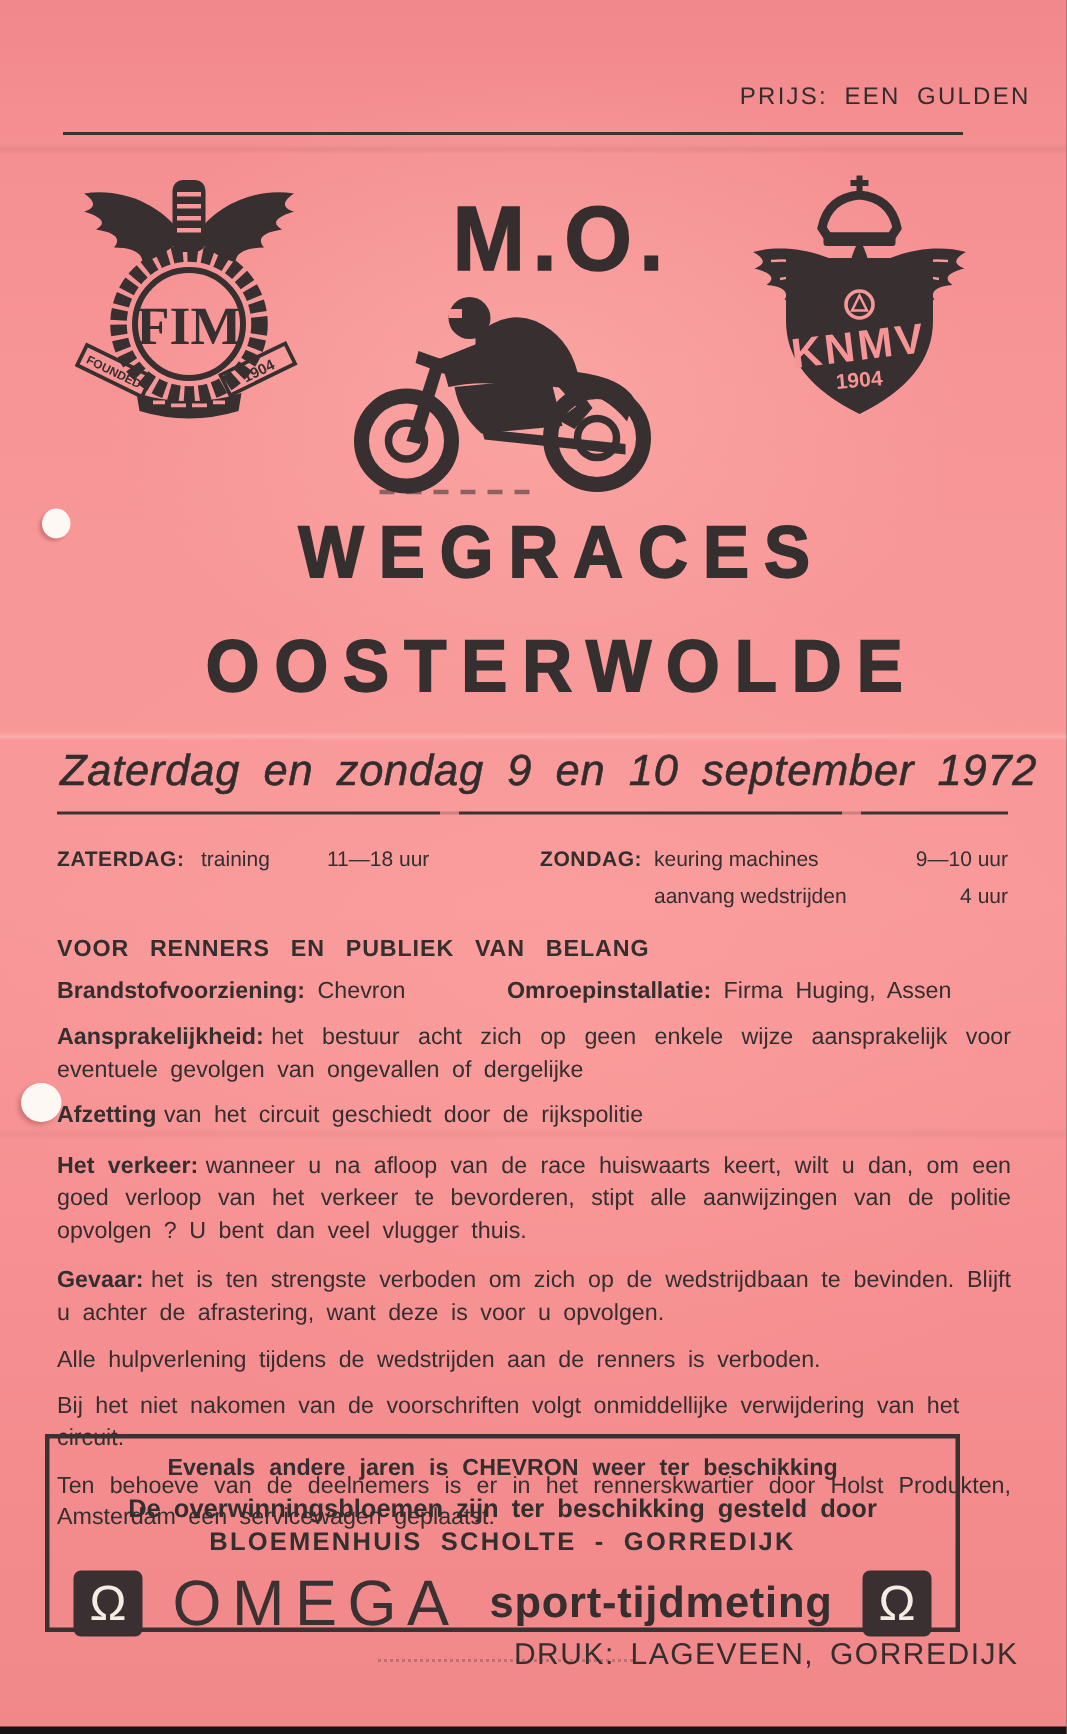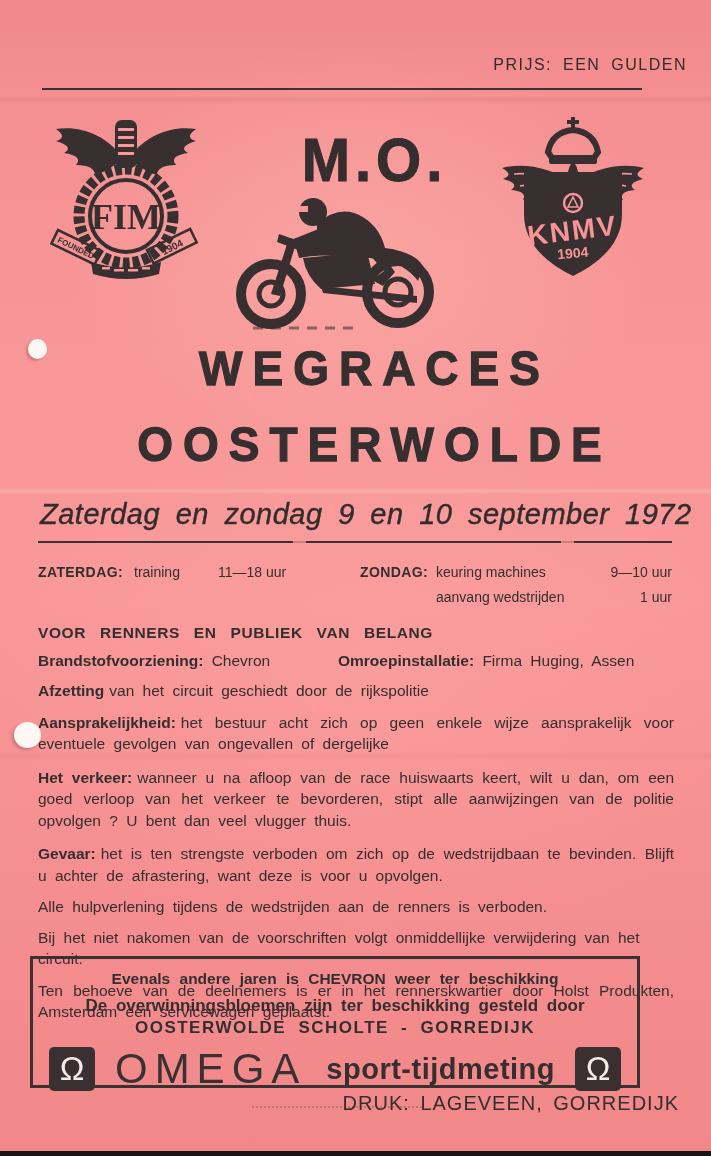--- a/index.html
+++ b/index.html
@@ -184,42 +184,42 @@
       <b class="slabel">ZATERDAG:</b>
       <span class="sitem">training</span>
       <span>11—18 uur</span>
     </div>
     <div class="rcol">
       <b>ZONDAG:</b>
       <span>keuring machines</span>
       <span class="time">9—10 uur</span>
       <span></span>
       <span>aanvang wedstrijden</span>
-      <span class="time">1 uur</span>
+      <span class="time">4 uur</span>
     </div>
   </div>
 
   <div class="info">
     <div class="ihead">VOOR RENNERS EN PUBLIEK VAN BELANG</div>
     <div class="frow">
       <div class="fl">
         <b>Brandstofvoorziening:</b>
         <span>Chevron</span>
       </div>
       <div class="fr">
         <b>Omroepinstallatie:</b>
         <span>Firma Huging, Assen</span>
       </div>
     </div>
 
+    <div class="para just mt10">
+      <span class="lead">Aansprakelijkheid:</span><span>het bestuur acht zich op geen enkele wijze aansprakelijk voor eventuele gevolgen van ongevallen of dergelijke</span>
+    </div>
     <div class="para mt9">
       <span class="lead">Afzetting</span><span>van het circuit geschiedt door de rijkspolitie</span>
-    </div>
-    <div class="para just mt10">
-      <span class="lead">Aansprakelijkheid:</span><span>het bestuur acht zich op geen enkele wijze aansprakelijk voor eventuele gevolgen van ongevallen of dergelijke</span>
     </div>
     <div class="para just mt12">
       <span class="lead">Het verkeer:</span><span>wanneer u na afloop van de race huiswaarts keert, wilt u dan, om een goed verloop van het verkeer te bevorderen, stipt alle aanwijzingen van de politie opvolgen ? U bent dan veel vlugger thuis.</span>
     </div>
     <div class="para just mt12">
       <span class="lead">Gevaar:</span><span>het is ten strengste verboden om zich op de wedstrijdbaan te bevinden. Blijft u achter de afrastering, want deze is voor u opvolgen.</span>
     </div>
     <div class="para mt10">
       <span>Alle hulpverlening tijdens de wedstrijden aan de renners is verboden.</span>
     </div>
@@ -227,21 +227,21 @@
       <span>Bij het niet nakomen van de voorschriften volgt onmiddellijke verwijdering van het circuit.</span>
     </div>
     <div class="para just mt10">
       <span>Ten behoeve van de deelnemers is er in het rennerskwartier door Holst Produkten, Amsterdam een servicewagen geplaatst.</span>
     </div>
   </div>
 
   <div class="sponsor">
     <div class="l1">Evenals andere jaren is CHEVRON weer ter beschikking</div>
     <div class="l2">De overwinningsbloemen zijn ter beschikking gesteld door</div>
-    <div class="l3">OOSTERWOLDE SCHOLTE  -  GORREDIJK</div>
+    <div class="l3">BLOEMENHUIS SCHOLTE  -  GORREDIJK</div>
     <div class="omega-row">
       <div class="omega-box">Ω</div>
       <span class="omega-word">OMEGA</span>
       <span class="omega-sub">sport-tijdmeting</span>
       <div class="omega-box">Ω</div>
     </div>
   </div>
 
   <div class="druk">DRUK: LAGEVEEN, GORREDIJK</div>
   <div class="smudge"></div>

